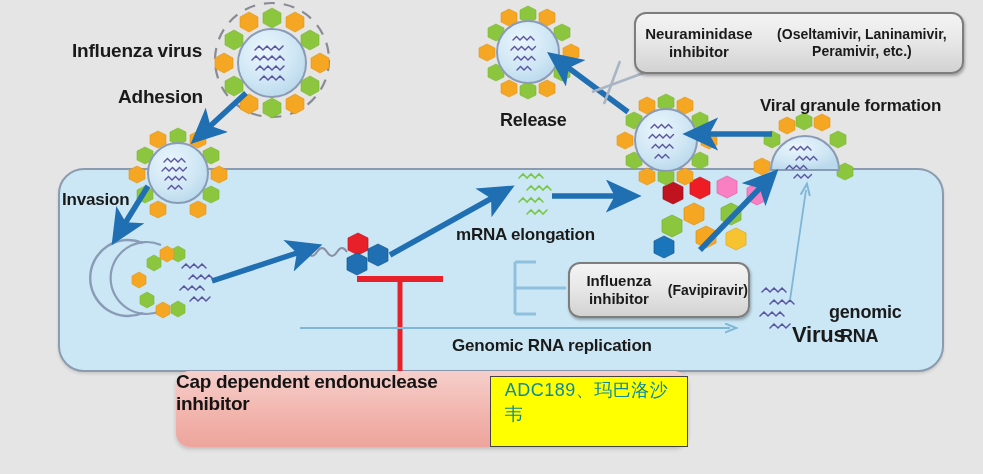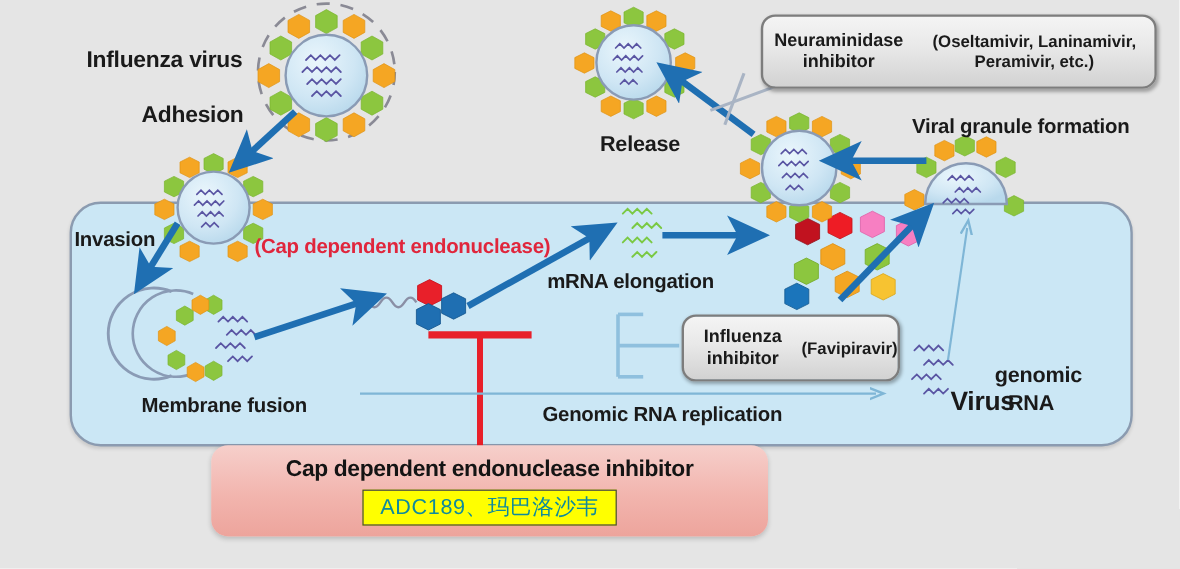--- a/index.html
+++ b/index.html
@@ -19,25 +19,25 @@
     background:linear-gradient(180deg,#f4f4f4 0%,#e8e8e8 45%,#d2d2d2 100%);
     box-shadow:1px 2px 3px rgba(0,0,0,.30);
     text-align:center;color:#1a1a1a;font-weight:bold;
     display:flex;flex-direction:row;justify-content:center;align-items:center;
   }
   .drugbox .l1{font-size:15px;line-height:18px;}
   .drugbox .l2{font-size:14px;line-height:17px;}
 
   
   #capbox{
-    position:absolute;left:176px;top:371px;width:464px;height:76px;
+    position:absolute;left:176px;top:371px;width:512px;height:76px;
     border-radius:14px;
     background:linear-gradient(180deg,#f6cfcb 0%,#f2b5ae 55%,#eda49c 100%);
     box-shadow:0 2px 4px rgba(0,0,0,.18);
-    display:flex;flex-direction:column;align-items:center;justify-content:center;
+    display:flex;flex-direction:row;justify-content:center;
   }
   #capbox .title{font-size:19px;font-weight:bold;color:#141414;letter-spacing:-.3px;}
   #yellowbox{
     margin-top:5px;background:#ffff00;border:1px solid #444;
     padding:1px 14px 3px;font-size:18px;font-weight:normal;color:#0f8a9c;
     letter-spacing:.5px;
   }
   .svgl{position:absolute;left:0;top:0;width:983px;height:474px;pointer-events:none;}
 </style>
 </head>
@@ -284,24 +284,22 @@
       <line x1="620" y1="61" x2="604" y2="104"></line>
     </g>
   </svg>
 
   <div class="lbl" style="left:72px;top:40px;font-size:19px;">Influenza virus</div>
 
   <div class="lbl" style="left:118px;top:86px;font-size:19px;">Adhesion</div>
 
   <div class="lbl" style="left:62px;top:190px;font-size:17px;">Invasion</div>
 
-  <div class="lbl" style="left:118px;top:328px;font-size:17px;">Membrane fusion</div>
-
-
-  <div class="lbl" style="left:212px;top:196px;font-size:17px;color:#e0263c;">(Cap dependent endonuclease)</div>
+
+
 
   <div class="lbl" style="left:452px;top:336px;font-size:17px;">Genomic RNA replication</div>
 
   <div class="lbl" style="left:456px;top:225px;font-size:17px;">mRNA  elongation</div>
 
   <div class="lbl" style="left:792px;top:278px;font-size:22px;margin-top:44px;">Virus</div>
   <div class="lbl" style="left:829px;top:302px;font-size:18px;">genomic</div>
   <div class="lbl" style="left:840px;top:326px;font-size:18px;">RNA</div>
 
   <div class="lbl" style="left:760px;top:96px;font-size:17px;">Viral granule formation</div>

